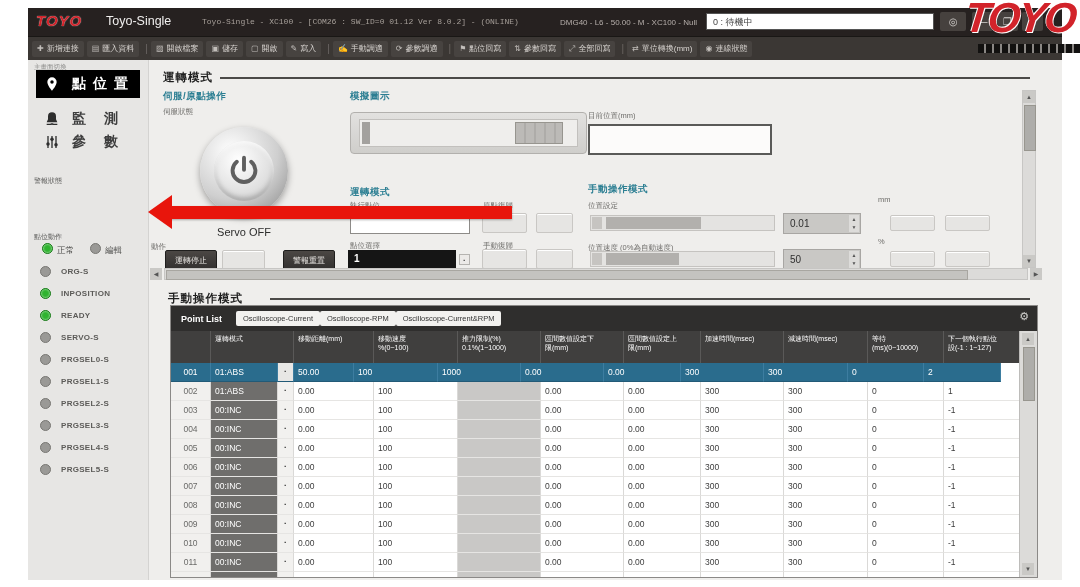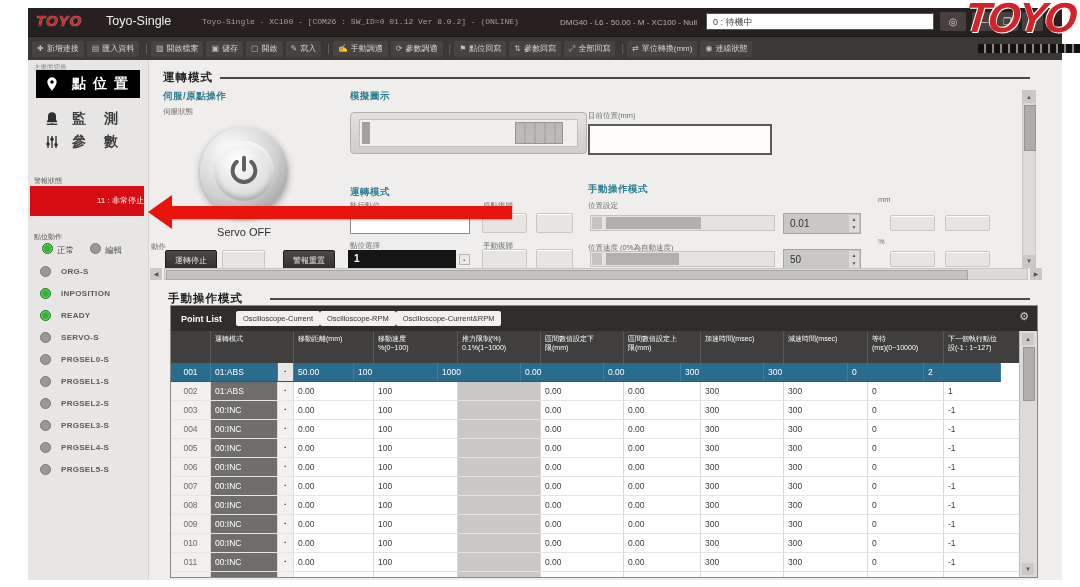--- a/index.html
+++ b/index.html
@@ -26,21 +26,21 @@
 
   
   .toolbar{position:absolute;left:0;top:28px;width:1034px;height:24px;background:#3b3734;
            border-top:1px solid #191715;display:flex;align-items:center;padding-left:4px;box-sizing:border-box;}
   .tb-item{display:flex;align-items:center;background:#474340;border-radius:2px;height:16px;
            padding:0 5px;margin-right:3px;font-size:8px;color:#d8d4d0;white-space:nowrap;}
   .tb-ic{font-size:8px;color:#c2beba;margin-right:3px;}
   .tb-sep{color:#6b6764;font-size:10px;margin:0 3px;}
 
   
-  .sidebar{position:absolute;left:0;top:52px;width:120px;height:520px;background:#e7e6e4;border-right:1px solid #d4d3d1;text-align:right;}
+  .sidebar{position:absolute;left:0;top:52px;width:120px;height:520px;background:#e7e6e4;border-right:1px solid #d4d3d1;}
   .sb-head{position:absolute;left:6px;top:3px;font-size:6.5px;color:#8a8a88;}
   .nav-item{position:absolute;left:8px;width:104px;height:28px;display:flex;align-items:center;cursor:default;}
   .nav-item.sel{background:#000;}
   .nav-ic{width:16px;height:16px;margin-left:8px;display:inline-block;}
   .nav-lb{font-size:14px;font-weight:bold;letter-spacing:7px;color:#3e3e3e;margin-left:12px;white-space:nowrap;}
   .nav-item.sel .nav-lb{color:#fff;}
   .sb-label{position:absolute;left:6px;font-size:7px;color:#5a5a58;}
   .alarmbox{position:absolute;left:2px;top:126px;width:114px;height:30px;background:#d60d12;
             color:#fff;font-size:8px;line-height:30px;padding-left:8px;box-sizing:border-box;}
   .legend{position:absolute;left:14px;top:183px;display:flex;gap:16px;font-size:8.5px;color:#4c4c4a;}
@@ -226,21 +226,20 @@
                 <g fill="currentColor">
                   <circle cx="6" cy="15" r="2.6"></circle>
                   <circle cx="12" cy="8" r="2.6"></circle>
                   <circle cx="18" cy="16" r="2.6"></circle>
                 </g>
               </svg></span>
             <span class="nav-lb">參 數</span>
           </div>
         </div>
     <div class="sb-label" style="top:116px;">警報狀態</div>
-    <div class="alarmbox">11 : 非常停止</div>
     <div class="sb-label" style="top:172px;">點位動作</div>
     <div class="legend">
           <span><span class="dot on"></span><span>正常</span></span>
           <span><span class="dot off"></span><span>編輯</span></span>
         </div>
     <div class="signals">
           <div class="sig">
             <span class="dot off"></span>
             <span>ORG-S</span>
           </div>

